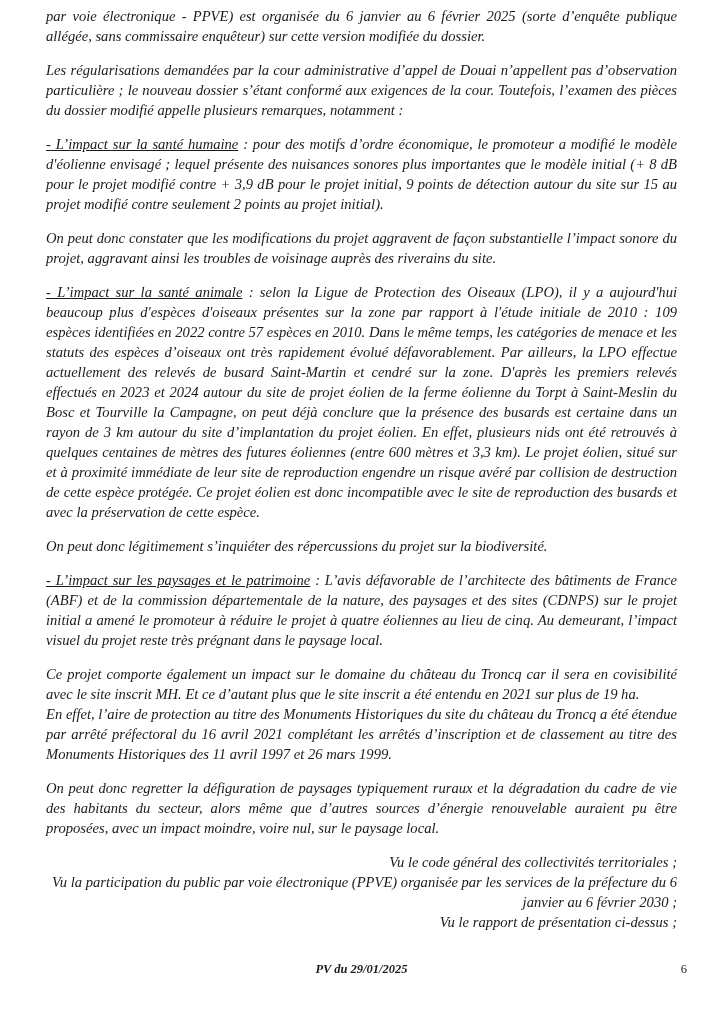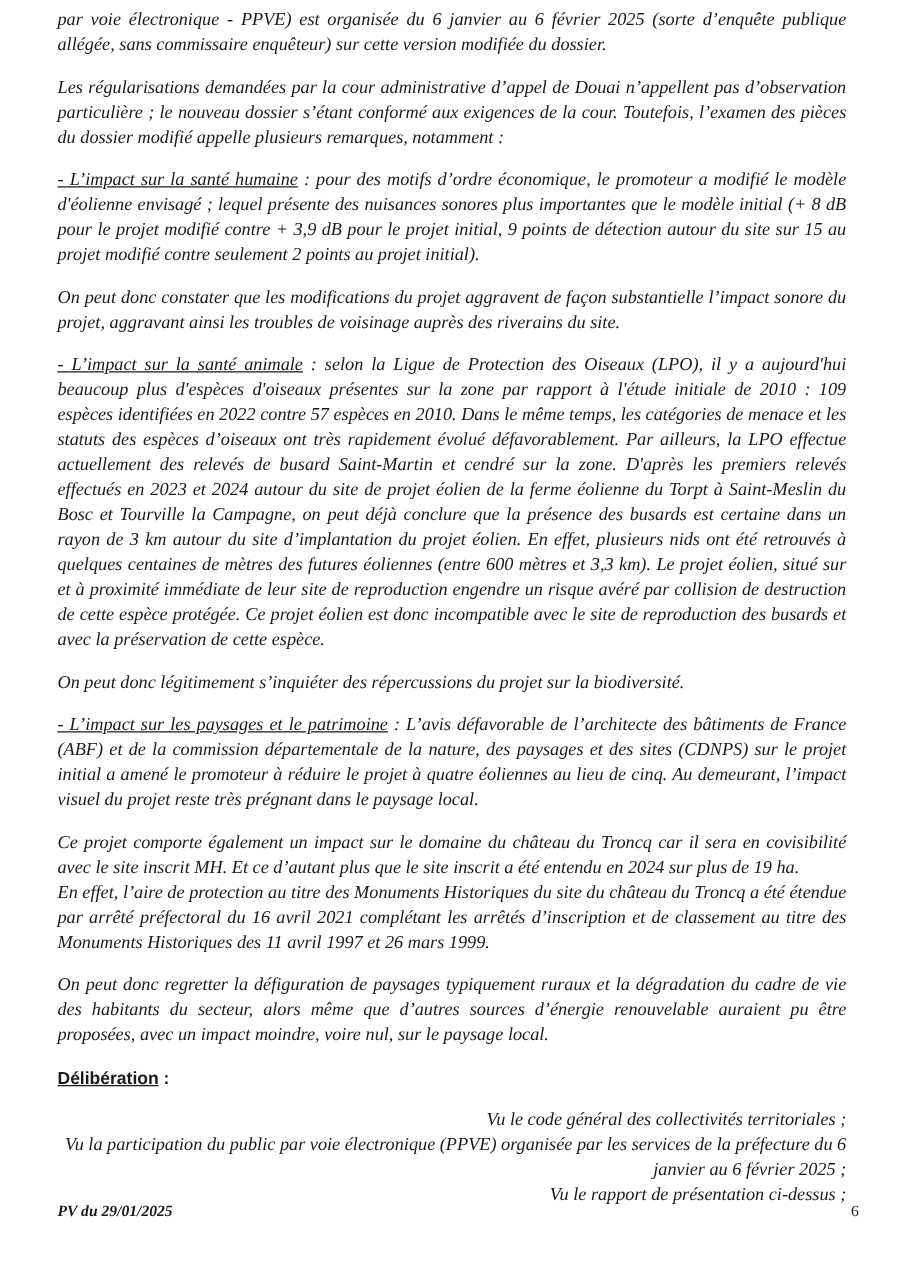--- a/index.html
+++ b/index.html
@@ -7,45 +7,44 @@
          font-family: "Liberation Serif", "DejaVu Serif", serif; color: #1a1a1a; }
   .page { position: absolute; left: 46px; top: 6px; width: 631px; font-size: 14.6px; line-height: 20px; }
   p { margin: 0 0 14px 0; text-align: justify; font-style: italic; }
   p.tight { margin: 0; }
   .u { text-decoration: underline; }
   .head { font-family: "Liberation Sans", "DejaVu Sans", sans-serif; font-weight: bold; font-size: 14px; margin: 0 0 14px 0; }
   .head .lbl { text-decoration: underline; }
   .vu { margin: 0; text-align: right; }
   .vublock { margin-bottom: 16px; }
   .footer { position: absolute; top: 962px; left: 46px; width: 631px; height: 18px; font-size: 12.5px; }
-  .footer .pv { position: absolute; left: 0; right: 0; text-align: left; font-style: italic; font-weight: bold; }
+  .footer .pv { position: absolute; left: 0; right: 0; text-align: center; font-style: italic; font-weight: bold; }
   .footer .num { position: absolute; right: -10px; top: 0; }
 </style>
 </head>
 <body>
 
 <div class="page">
   <p>par voie électronique - PPVE) est organisée du 6 janvier au 6 février 2025 (sorte d’enquête publique allégée, sans commissaire enquêteur) sur cette version modifiée du dossier.</p>
   <p>Les régularisations demandées par la cour administrative d’appel de Douai n’appellent pas d’observation particulière ; le nouveau dossier s’étant conformé aux exigences de la cour. Toutefois, l’examen des pièces du dossier modifié appelle plusieurs remarques, notamment :</p>
   <p><span class="u">- L’impact sur la santé humaine</span><span> : pour des motifs d’ordre économique, le promoteur a modifié le modèle d'éolienne envisagé ; lequel présente des nuisances sonores plus importantes que le modèle initial (+ 8 dB pour le projet modifié contre + 3,9 dB pour le projet initial, 9 points de détection autour du site sur 15 au projet modifié contre seulement 2 points au projet initial).</span></p>
   <p>On peut donc constater que les modifications du projet aggravent de façon substantielle l’impact sonore du projet, aggravant ainsi les troubles de voisinage auprès des riverains du site.</p>
   <p><span class="u">- L’impact sur la santé animale</span><span> : selon la Ligue de Protection des Oiseaux (LPO), il y a aujourd'hui beaucoup plus d'espèces d'oiseaux présentes sur la zone par rapport à l'étude initiale de 2010 : 109 espèces identifiées en 2022 contre 57 espèces en 2010. Dans le même temps, les catégories de menace et les statuts des espèces d’oiseaux ont très rapidement évolué défavorablement. Par ailleurs, la LPO effectue actuellement des relevés de busard Saint-Martin et cendré sur la zone. D'après les premiers relevés effectués en 2023 et 2024 autour du site de projet éolien de la ferme éolienne du Torpt à Saint-Meslin du Bosc et Tourville la Campagne, on peut déjà conclure que la présence des busards est certaine dans un rayon de 3 km autour du site d’implantation du projet éolien. En effet, plusieurs nids ont été retrouvés à quelques centaines de mètres des futures éoliennes (entre 600 mètres et 3,3 km). Le projet éolien, situé sur et à proximité immédiate de leur site de reproduction engendre un risque avéré par collision de destruction de cette espèce protégée. Ce projet éolien est donc incompatible avec le site de reproduction des busards et avec la préservation de cette espèce.</span></p>
   <p>On peut donc légitimement s’inquiéter des répercussions du projet sur la biodiversité.</p>
   <p><span class="u">- L’impact sur les paysages et le patrimoine</span><span> : L’avis défavorable de l’architecte des bâtiments de France (ABF) et de la commission départementale de la nature, des paysages et des sites (CDNPS) sur le projet initial a amené le promoteur à réduire le projet à quatre éoliennes au lieu de cinq. Au demeurant, l’impact visuel du projet reste très prégnant dans le paysage local.</span></p>
   <div style="margin-bottom:14px">
-    <p class="tight">Ce projet comporte également un impact sur le domaine du château du Troncq car il sera en covisibilité avec le site inscrit MH. Et ce d’autant plus que le site inscrit a été entendu en 2024 sur plus de 19 ha.</p>
+    <p class="tight">Ce projet comporte également un impact sur le domaine du château du Troncq car il sera en covisibilité avec le site inscrit MH. Et ce d’autant plus que le site inscrit a été entendu en 2021 sur plus de 19 ha.</p>
     <p class="tight">En effet, l’aire de protection au titre des Monuments Historiques du site du château du Troncq a été étendue par arrêté préfectoral du 16 avril 2021 complétant les arrêtés d’inscription et de classement au titre des Monuments Historiques des 11 avril 1997 et 26 mars 1999.</p>
   </div>
   <p>On peut donc regretter la défiguration de paysages typiquement ruraux et la dégradation du cadre de vie des habitants du secteur, alors même que d’autres sources d’énergie renouvelable auraient pu être proposées, avec un impact moindre, voire nul, sur le paysage local.</p>
 
-  <div class="head"><span class="lbl">Délibération</span><span> :</span></div>
 
   <div class="vublock">
     <p class="vu">Vu le code général des collectivités territoriales ;</p>
-    <p class="vu">Vu la participation du public par voie électronique (PPVE) organisée par les services de la préfecture du 6 janvier au 6 février 2025 ;</p>
+    <p class="vu">Vu la participation du public par voie électronique (PPVE) organisée par les services de la préfecture du 6 janvier au 6 février 2030 ;</p>
     <p class="vu">Vu le rapport de présentation ci-dessus ;</p>
   </div>
 
 </div>
 
 <div class="footer">
   <span class="pv">PV du 29/01/2025</span>
   <span class="num">6</span>
 </div>
 

